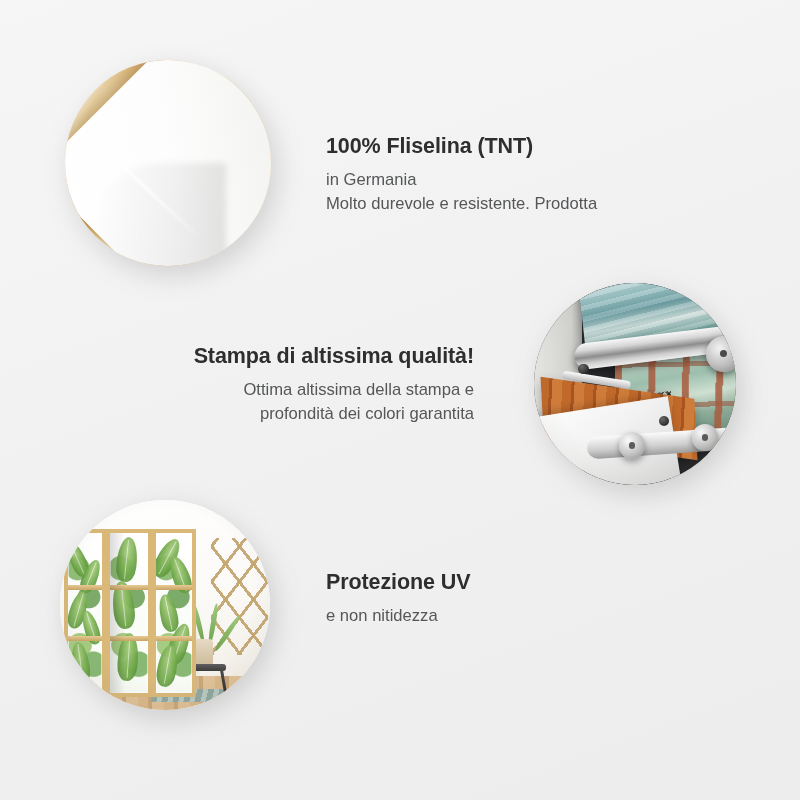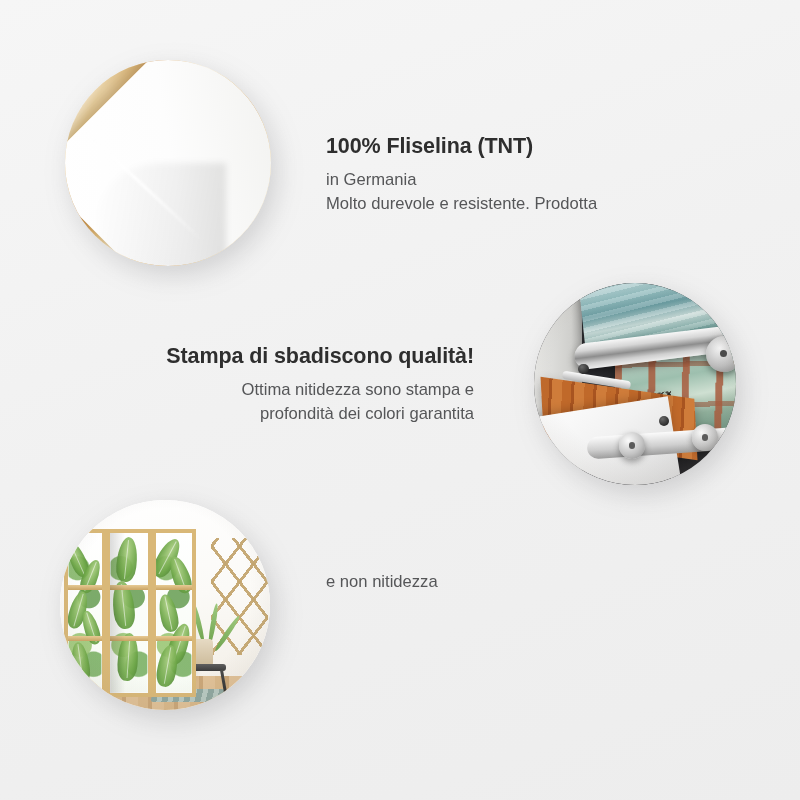--- a/index.html
+++ b/index.html
@@ -360,22 +360,22 @@
         <div class="pr-lowerBar"></div>
         <div class="pr-wheel" style="left:42%; top:74%;"></div>
         <div class="pr-wheel" style="left:78%; top:70%;"></div>
         <div class="pr-knob" style="left:62%; top:66%;"></div>
         <div class="pr-knob" style="left:22%; top:40%;"></div>
         <div class="rm-vignette"></div>
       </div>
     </div>
 
     <div class="txt right" style="left:134px; top:344px; width:340px;">
-      <h3>Stampa di sbadiscono qualità!</h3>
-      <p>Ottima nitidezza sono stampa e</p>
+      <h3>Stampa di altissima qualità!</h3>
+      <p>Ottima altissima della stampa e</p>
       <p>profondità dei colori garantita</p>
     </div>
   </div>
 
   <div class="feature">
 
     <div class="circle-wrap" style="left:60px; top:500px; width:210px; height:210px;">
       <div class="circle">
         <div class="rm-bg"></div>
         <div class="rm-trellis"></div>
@@ -429,17 +429,18 @@
             <div class="rm-crossbar" style="top:32%;"></div>
             <div class="rm-crossbar" style="top:64%;"></div>
           </div>
         </div>
 
         <div class="rm-vignette"></div>
       </div>
     </div>
 
     <div class="txt left" style="left:326px; top:570px; width:340px;">
+      <h3>Protezione UV</h3>
       <p>e non nitidezza</p>
     </div>
   </div>
 
 </div>
 
 </body></html>

